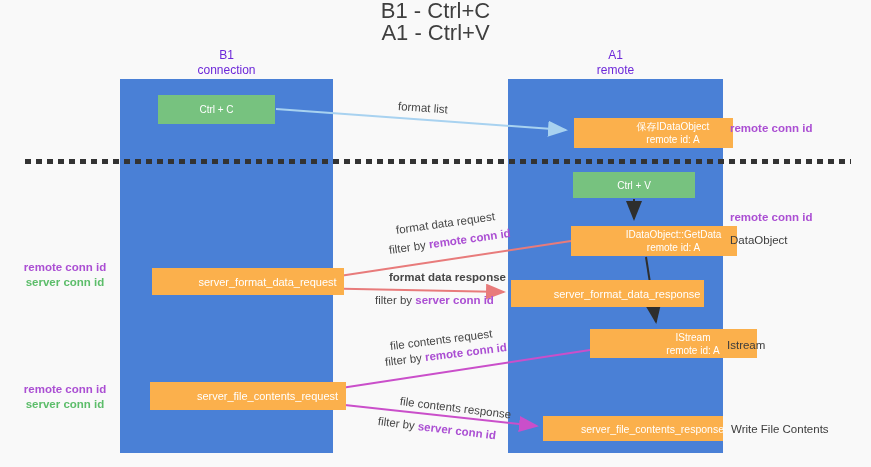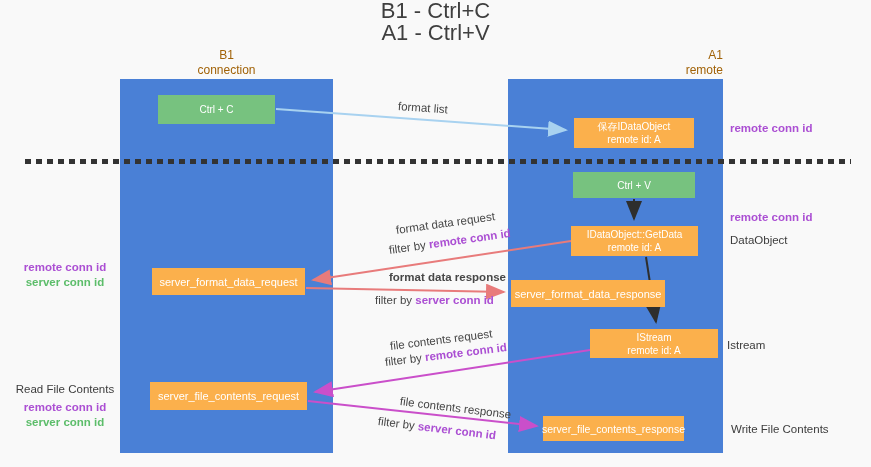--- a/index.html
+++ b/index.html
@@ -6,31 +6,31 @@
   body{font-family:"Liberation Sans", sans-serif; background:#f9f9f9;}
   .canvas{position:relative; width:871px; height:467px; background:#f9f9f9; overflow:hidden;}
   .abs{position:absolute;}
 
   .title{left:0; top:6; width:871px; text-align:center; font-size:22px; color:#3f3f3f; line-height:22px;}
 
   .lane{background:#4a80d6;}
   .lane-left{left:120px; top:79px; width:213px; height:374px;}
   .lane-right{left:508px; top:79px; width:215px; height:374px;}
 
-  .lane-header{text-align:center; font-size:12px; color:#a16207; line-height:15px;}
+  .lane-header{text-align:center; font-size:12px; color:#6d28d9; line-height:15px;}
   .lane-header-left{left:120px; top:48px; width:213px;}
-  .lane-header-right{left:508px; top:48px; width:215px;text-align:right;}
+  .lane-header-right{left:508px; top:48px; width:215px;}
 
   .dashed{left:25px; top:159px; width:826px; height:5px;
     background:repeating-linear-gradient(90deg,#333 0 6px,transparent 6px 11px);}
 
   .node{display:flex; flex-direction:column; align-items:center; justify-content:center;
     color:#ffffff; text-align:center;}
   .node-green{background:#77c27f; font-size:10px;}
-  .node-orange{background:#fbb04c;}
+  .node-orange{background:#fbb04c;padding-left:39px;}
   .one-line{font-size:11px;}
   .two-line{font-size:10px; line-height:13px;}
 
   .n-ctrlc{left:158px; top:95px; width:117px; height:29px;}
   .n-saveobj{left:574px; top:118px; width:120px; height:30px;}
   .n-ctrlv{left:573px; top:172px; width:122px; height:26px;}
   .n-getdata{left:571px; top:226px; width:127px; height:30px;}
   .n-formatreq{left:152px; top:268px; width:153px; height:27px;}
   .n-formatresp{left:511px; top:280px; width:154px; height:27px;}
   .n-istream{left:590px; top:329px; width:128px; height:29px;}
@@ -157,21 +157,20 @@
   <div class="abs side-label purple sl-conn-mid">remote conn id</div>
   <div class="abs side-label darktx sl-dataobject">DataObject</div>
   <div class="abs side-label darktx sl-istream">Istream</div>
   <div class="abs side-label darktx sl-writefile">Write File Contents</div>
 
   <div class="abs left-block lb-top">
     <div class="purple">remote conn id</div>
     <div class="greentx">server conn id</div>
   </div>
   <div class="abs left-block lb-bottom">
-    <div class="read">Read File Contents</div>
     <div class="purple">remote conn id</div>
     <div class="greentx">server conn id</div>
   </div>
 
   <div class="abs arrow-label al-formatlist">format list</div>
 
   <div class="abs arrow-label al-freq">format data request</div>
   <div class="abs arrow-label al-freq-filter">
     <span>filter by </span><span class="purple">remote conn id</span>
   </div>

